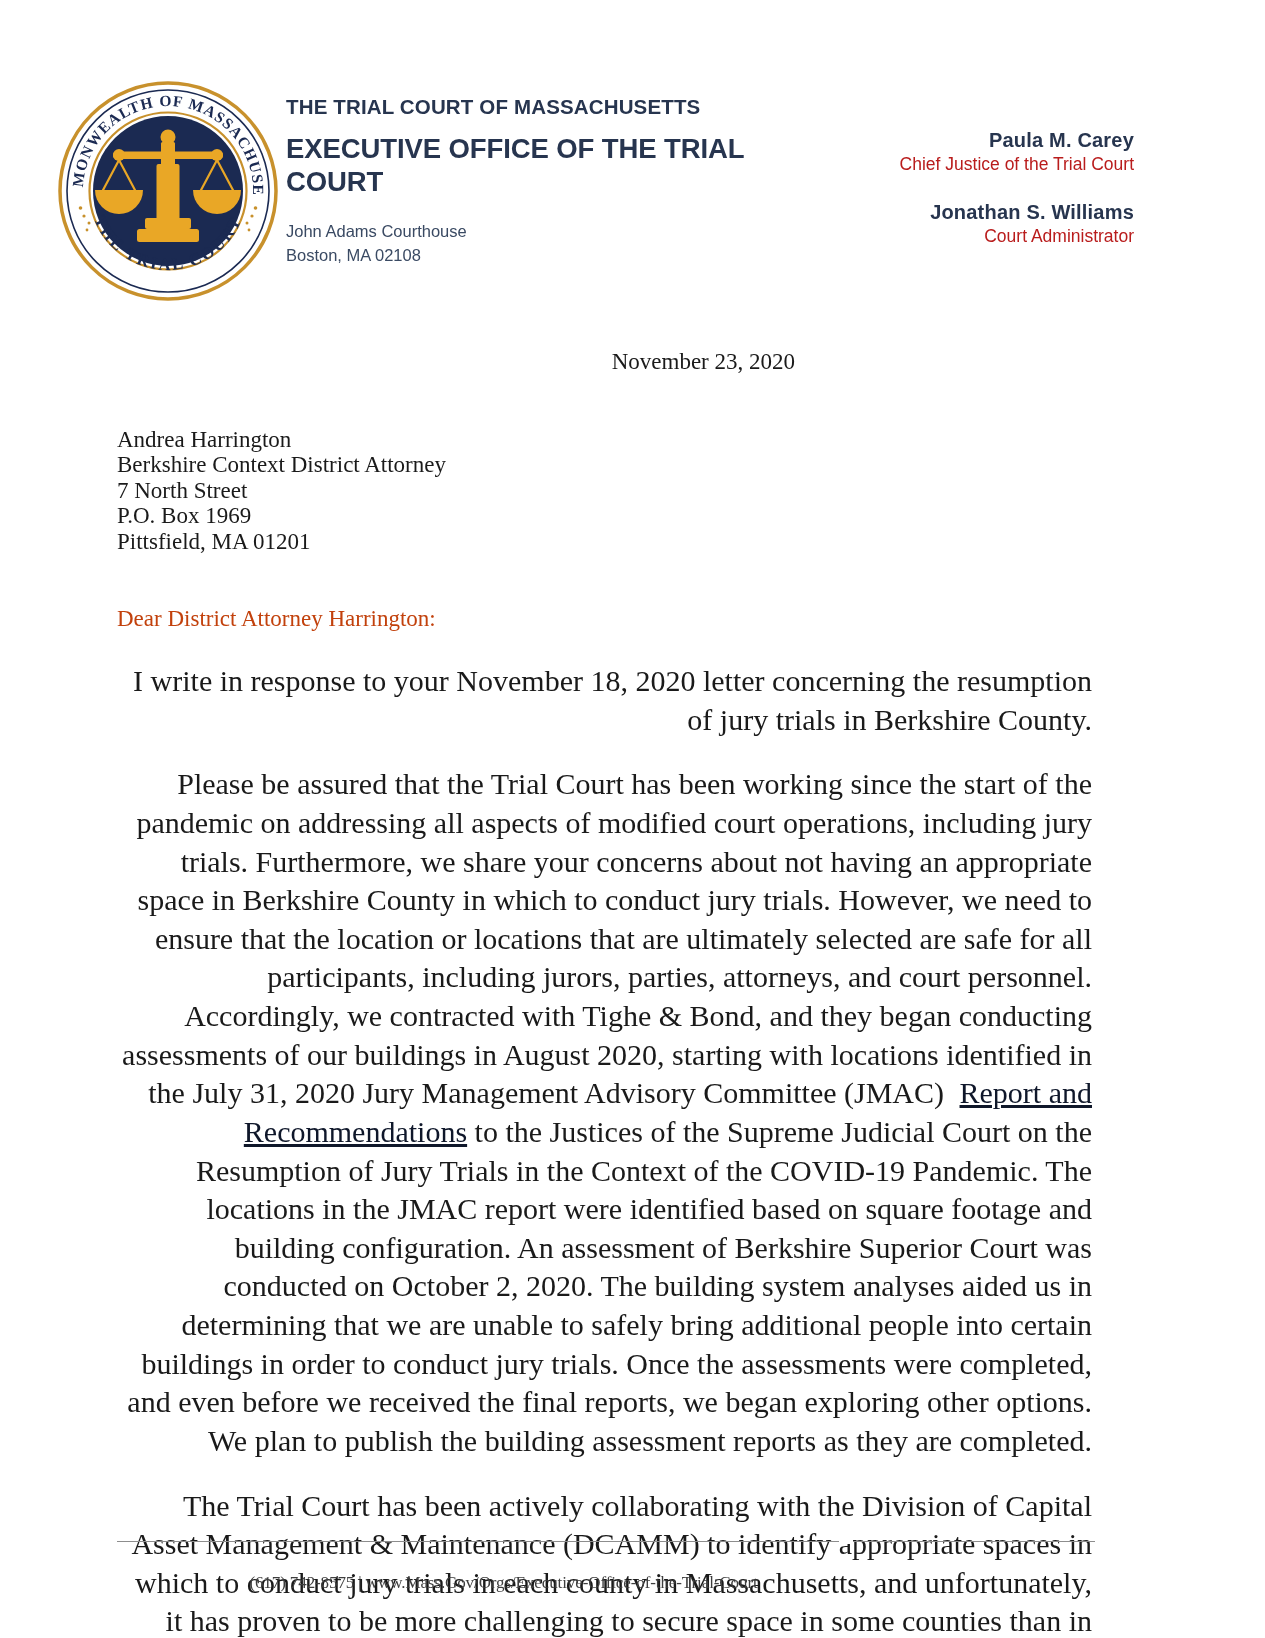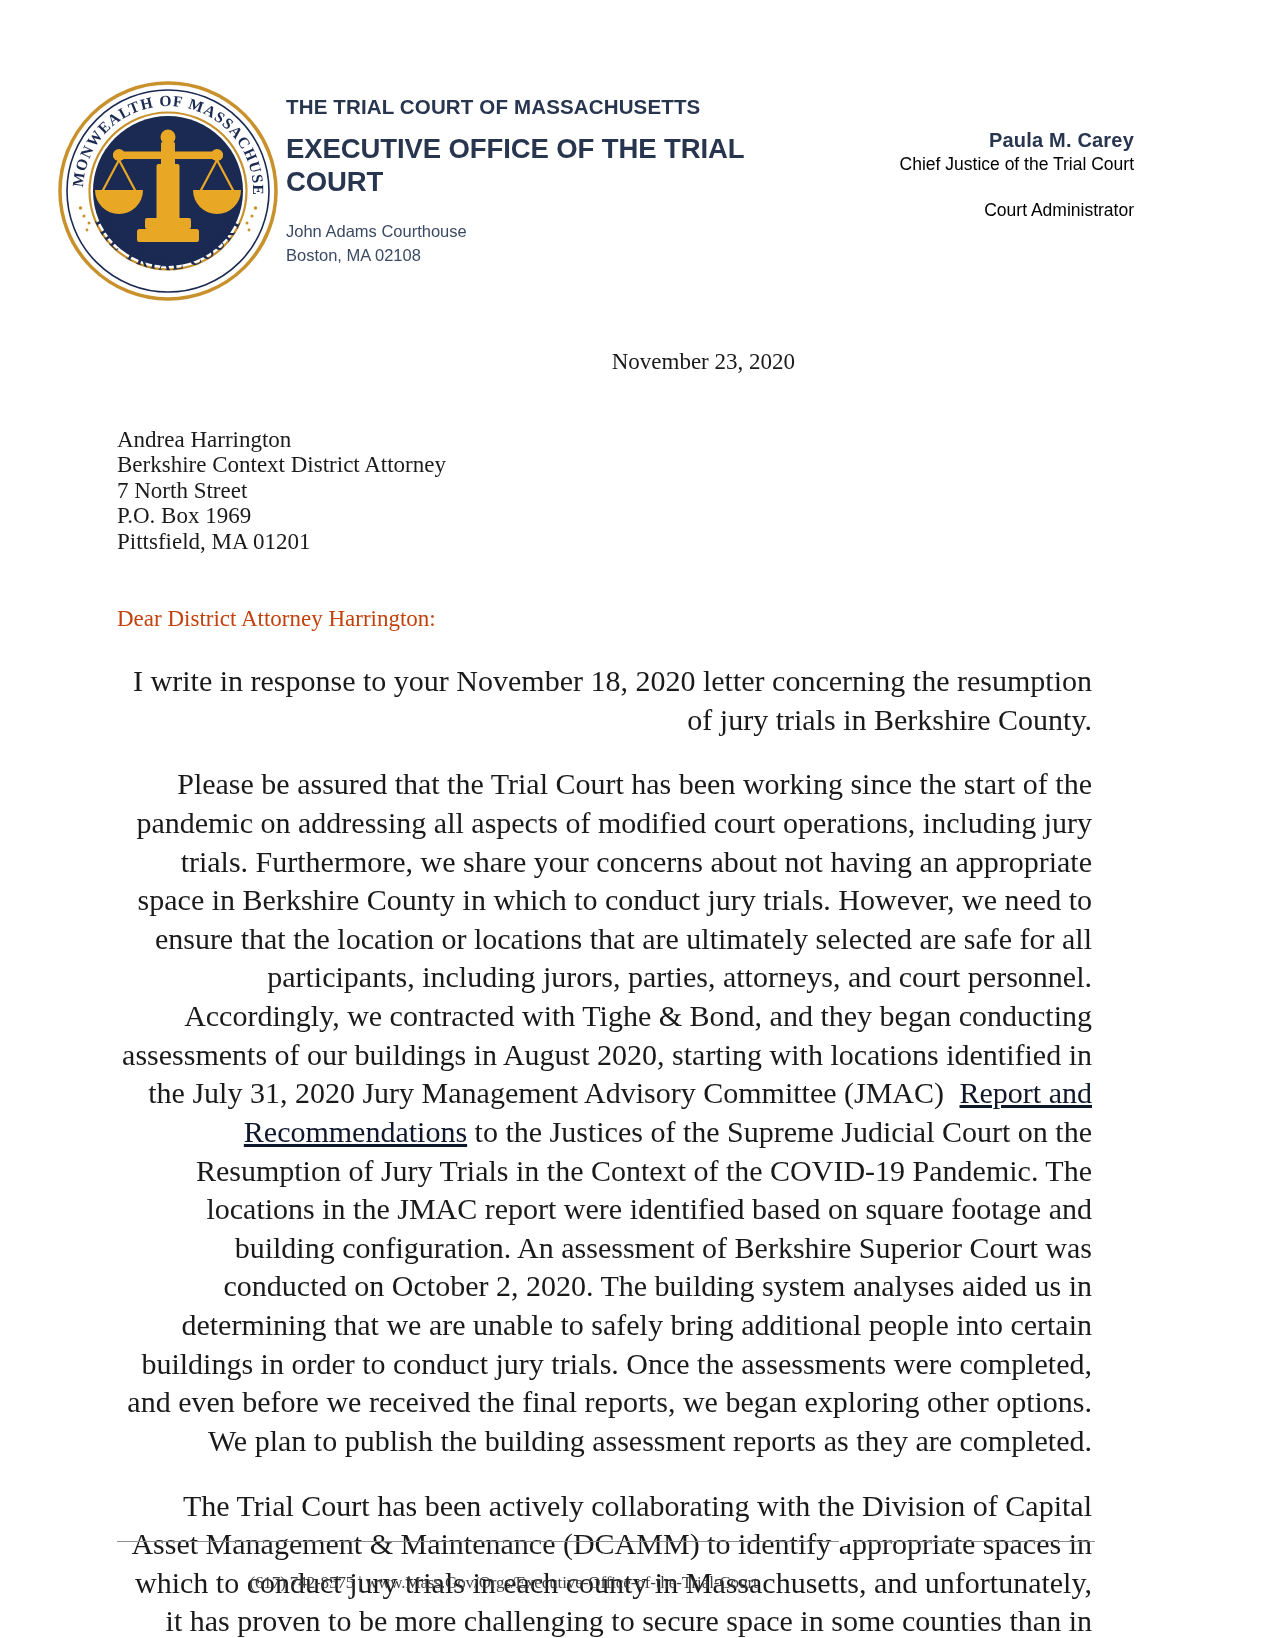--- a/index.html
+++ b/index.html
@@ -77,21 +77,21 @@
   .lh-name {
     font-size: 20px;
     font-weight: bold;
     line-height: 1.3;
     letter-spacing: 0.2px;
   }
   .lh-title {
     font-size: 17.5px;
     font-weight: 400;
     line-height: 1.35;
-    color: #000000;
+    color: #b91c1c;
   }
   .lh-gap { height: 22px; }
 
   
   .date-line {
     position: absolute;
     left: 0;
     top: 349px;
     width: 795px;
     text-align: right;
@@ -240,20 +240,21 @@
       </div>
     </div>
 
     <div class="lh-right">
       <div>
         <div class="lh-name">Paula M. Carey</div>
         <div class="lh-title">Chief Justice of the Trial Court</div>
       </div>
       <div class="lh-gap"></div>
       <div>
+        <div class="lh-name">Jonathan S. Williams</div>
         <div class="lh-title">Court Administrator</div>
       </div>
     </div>
   </div>
 
   <div class="date-line">November 23, 2020</div>
 
   <div class="recipient">
     <div>Andrea Harrington</div>
     <div>Berkshire Context District Attorney</div>

